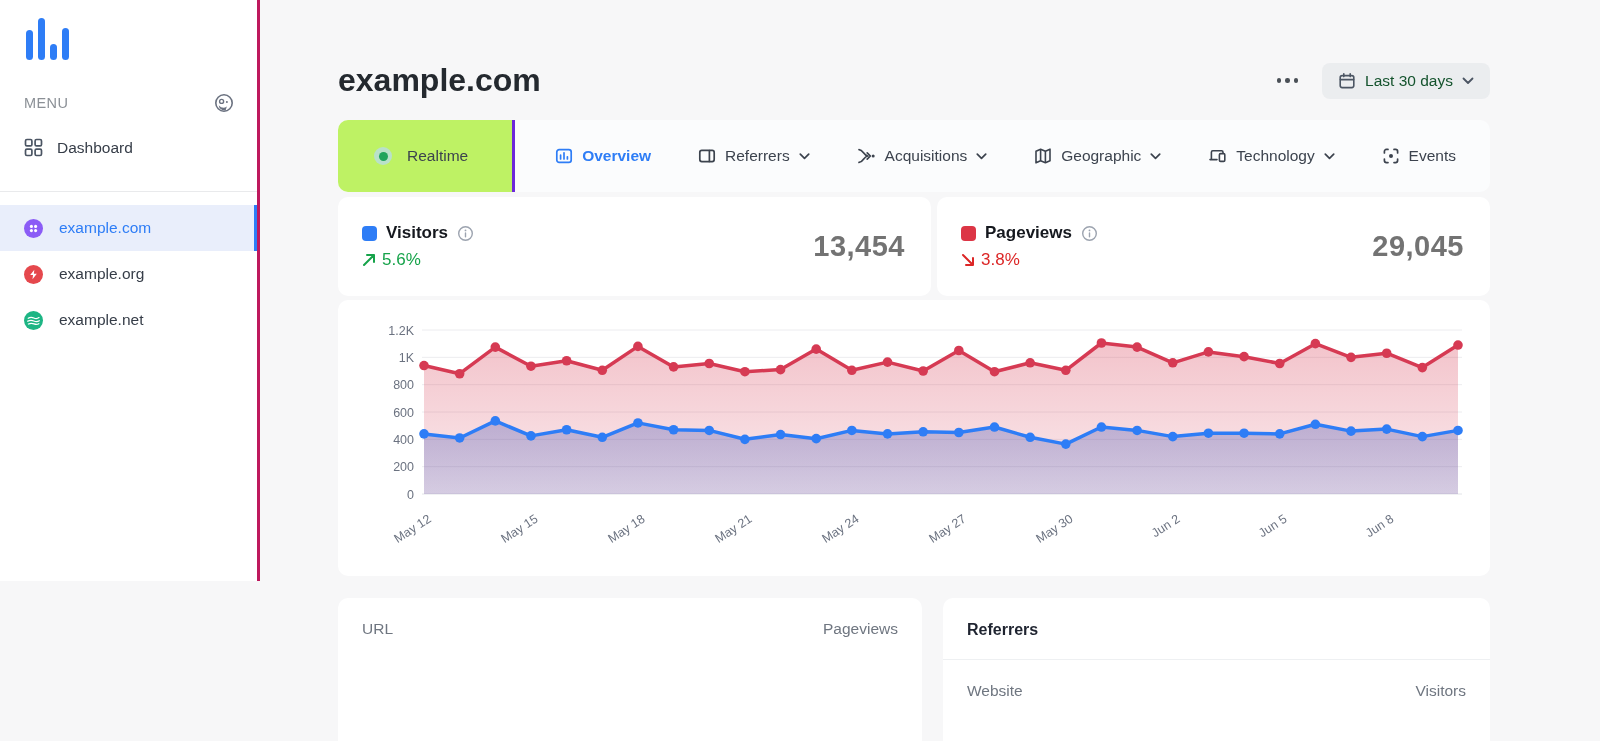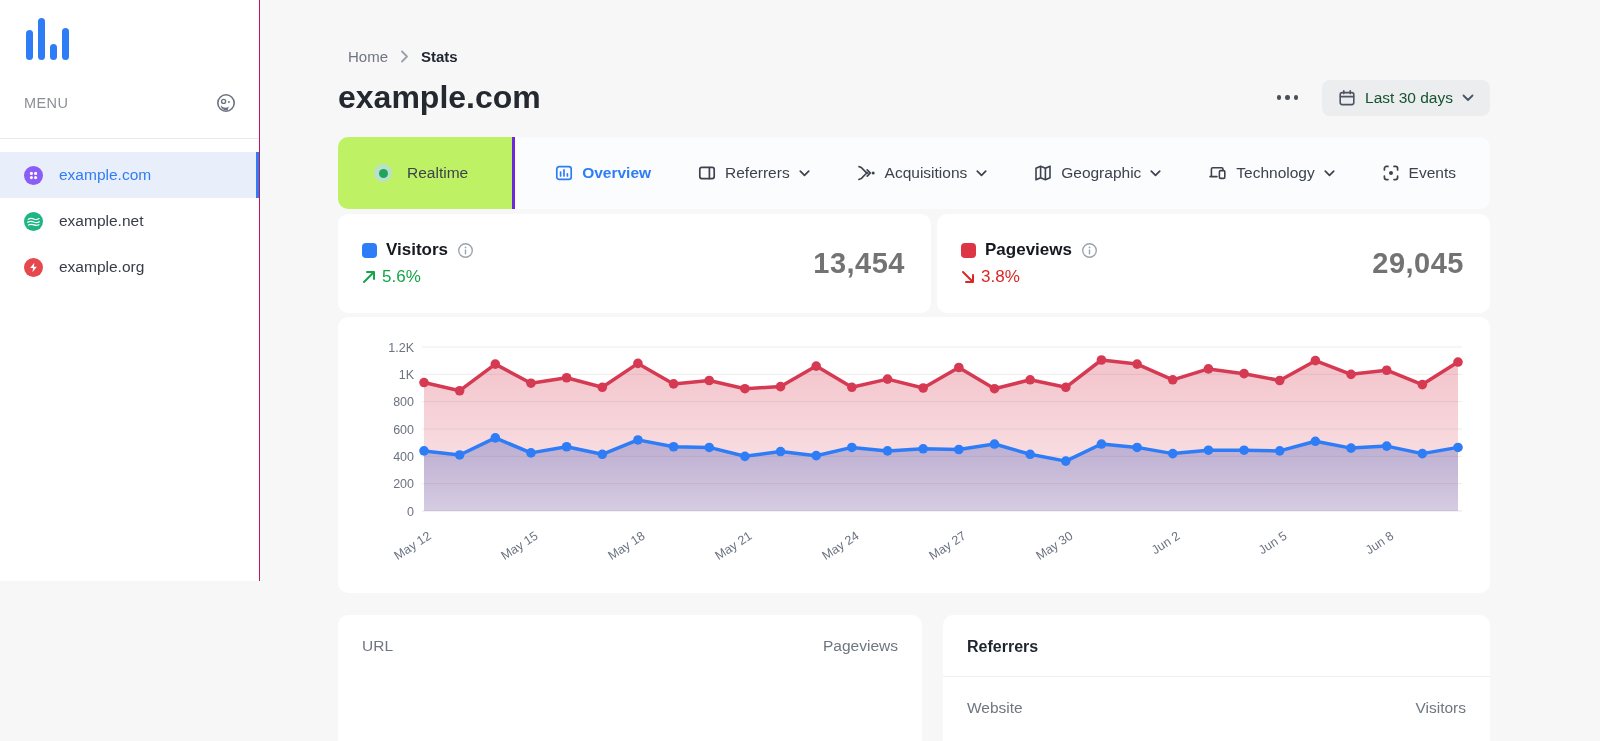--- a/index.html
+++ b/index.html
@@ -1,21 +1,21 @@
 <!DOCTYPE html>
 <html><head>
 <meta charset="utf-8">
 <style>
   * { margin:0; padding:0; box-sizing:border-box; }
   html,body { width:1600px; height:741px; overflow:hidden; background:#f7f7f8;
     font-family:"Liberation Sans","DejaVu Sans",sans-serif; color:#1f2430; }
   .app { display:flex; width:1600px; height:741px; }
 
   
-  .sidebar { width:260px; min-width:260px; background:#ffffff; border-right:1px solid #be185d; height:581px; }
+  .sidebar { width:260px; min-width:260px; background:#ffffff; border-right:3px solid #be185d; height:581px; }
   .logo-wrap { padding:16px 0 0 24px; }
   .menu-row { display:flex; align-items:center; justify-content:space-between; padding:0 22px 0 24px; margin-top:26px; }
   .menu-label { font-size:14.5px; color:#8b9096; letter-spacing:.4px; }
   .icon-btn { background:none; border:none; cursor:pointer; display:flex; align-items:center; }
   .nav-item { display:flex; align-items:center; gap:14px; padding:10px 24px; margin-top:14px; font-size:15.5px; color:#363d48; cursor:pointer; }
   .sites { margin-top:24px; border-top:1px solid #e9eaec; padding-top:13px; }
   .site-item { display:flex; align-items:center; gap:16px; padding:13.5px 24px; font-size:15.5px; color:#363d48; cursor:pointer; position:relative; }
   .site-item.active { background:#e9eefb; color:#2e7df6; }
   .site-item.active::after { content:""; position:absolute; right:0; top:0; bottom:0; width:3px; background:#2e7df6; }
   .site-badge { width:19px; height:19px; border-radius:50%; display:inline-flex; align-items:center; justify-content:center; flex:none; }
@@ -97,66 +97,68 @@
           <svg width="22" height="22" viewBox="0 0 22 22" fill="none" stroke="#6b7280" stroke-width="1.6">
             <circle cx="11" cy="11" r="8.2"></circle>
             <circle cx="8.6" cy="9.4" r="2" stroke-width="1.4"></circle>
             <circle cx="13.9" cy="10" r="1" fill="#6b7280" stroke="none"></circle>
             <path d="M5.7 13.2 Q9.5 17.6 13.8 14.6 L12.6 18.6 A8.2 8.2 0 0 1 6.6 16.2 Z" fill="#6b7280" stroke="none"></path>
           </svg>
         </span>
       </button>
     </div>
 
+    <div class="nav-item">
+      <span class="ico">
+        <svg width="19" height="19" viewBox="0 0 19 19" fill="none" stroke="#4b5563" stroke-width="1.7">
+          <rect x="1.5" y="1.5" width="6.4" height="6.4" rx="1.4"></rect>
+          <rect x="11.1" y="1.5" width="6.4" height="6.4" rx="1.4"></rect>
+          <rect x="1.5" y="11.1" width="6.4" height="6.4" rx="1.4"></rect>
+          <rect x="11.1" y="11.1" width="6.4" height="6.4" rx="1.4"></rect>
+        </svg>
+      </span>
+      <span>Dashboard</span>
+    </div>
 
     <div class="sites">
       <div class="site-item active">
         <span class="site-badge" style="background:#8b5cf6">
           <svg width="11" height="11" viewBox="0 0 11 11" fill="#fff">
             <circle cx="3.4" cy="3.4" r="1.55"></circle>
               <circle cx="7.6" cy="3.4" r="1.55"></circle>
             <circle cx="3.4" cy="7.6" r="1.55"></circle>
               <circle cx="7.6" cy="7.6" r="1.55"></circle>
           </svg>
         </span>
         <span>example.com</span>
       </div>
       <div class="site-item">
+        <span class="site-badge" style="background:#e5484d">
+          <svg width="11" height="11" viewBox="0 0 11 11" fill="#fff">
+            <path d="M6.3 0.7 L2.2 6.1 H5.0 L4.5 10.3 L8.8 4.7 H5.9 Z"></path>
+          </svg>
+        </span>
+        <span>example.org</span>
+      </div>
+      <div class="site-item">
         <span class="site-badge" style="background:#1db584">
           <svg width="13" height="13" viewBox="0 0 13 13" fill="none" stroke="#fff" stroke-width="1.3" stroke-linecap="round">
             <path d="M1.2 4.2 Q4 2.6 6.8 4 T12 3.6"></path>
             <path d="M0.8 7.2 Q3.8 5.8 6.8 7 T12.3 6.8"></path>
             <path d="M1.4 10 Q4.2 8.8 7 9.9 T11.8 9.7"></path>
           </svg>
         </span>
         <span>example.net</span>
       </div>
-      <div class="site-item">
-        <span class="site-badge" style="background:#e5484d">
-          <svg width="11" height="11" viewBox="0 0 11 11" fill="#fff">
-            <path d="M6.3 0.7 L2.2 6.1 H5.0 L4.5 10.3 L8.8 4.7 H5.9 Z"></path>
-          </svg>
-        </span>
-        <span>example.org</span>
-      </div>
     </div>
   </aside>
 
   <main class="main">
     <div class="content">
 
-      <div class="breadcrumb">
-        <span class="crumb-home">Home</span>
-        <span class="ico">
-          <svg width="9" height="13" viewBox="0 0 9 13" fill="none" stroke="#9aa0a8" stroke-width="1.8" stroke-linecap="round" stroke-linejoin="round">
-              <path d="M2 1.5 L7 6.5 L2 11.5"></path>
-            </svg>
-        </span>
-        <span class="crumb-current">Stats</span>
-      </div>
 
       <div class="title-row">
         <h1 class="page-title">example.com</h1>
         <div class="title-actions">
           <button class="dots-btn">
               <i></i>
               <i></i>
               <i></i>
             </button>
           <button class="daterange-btn">

